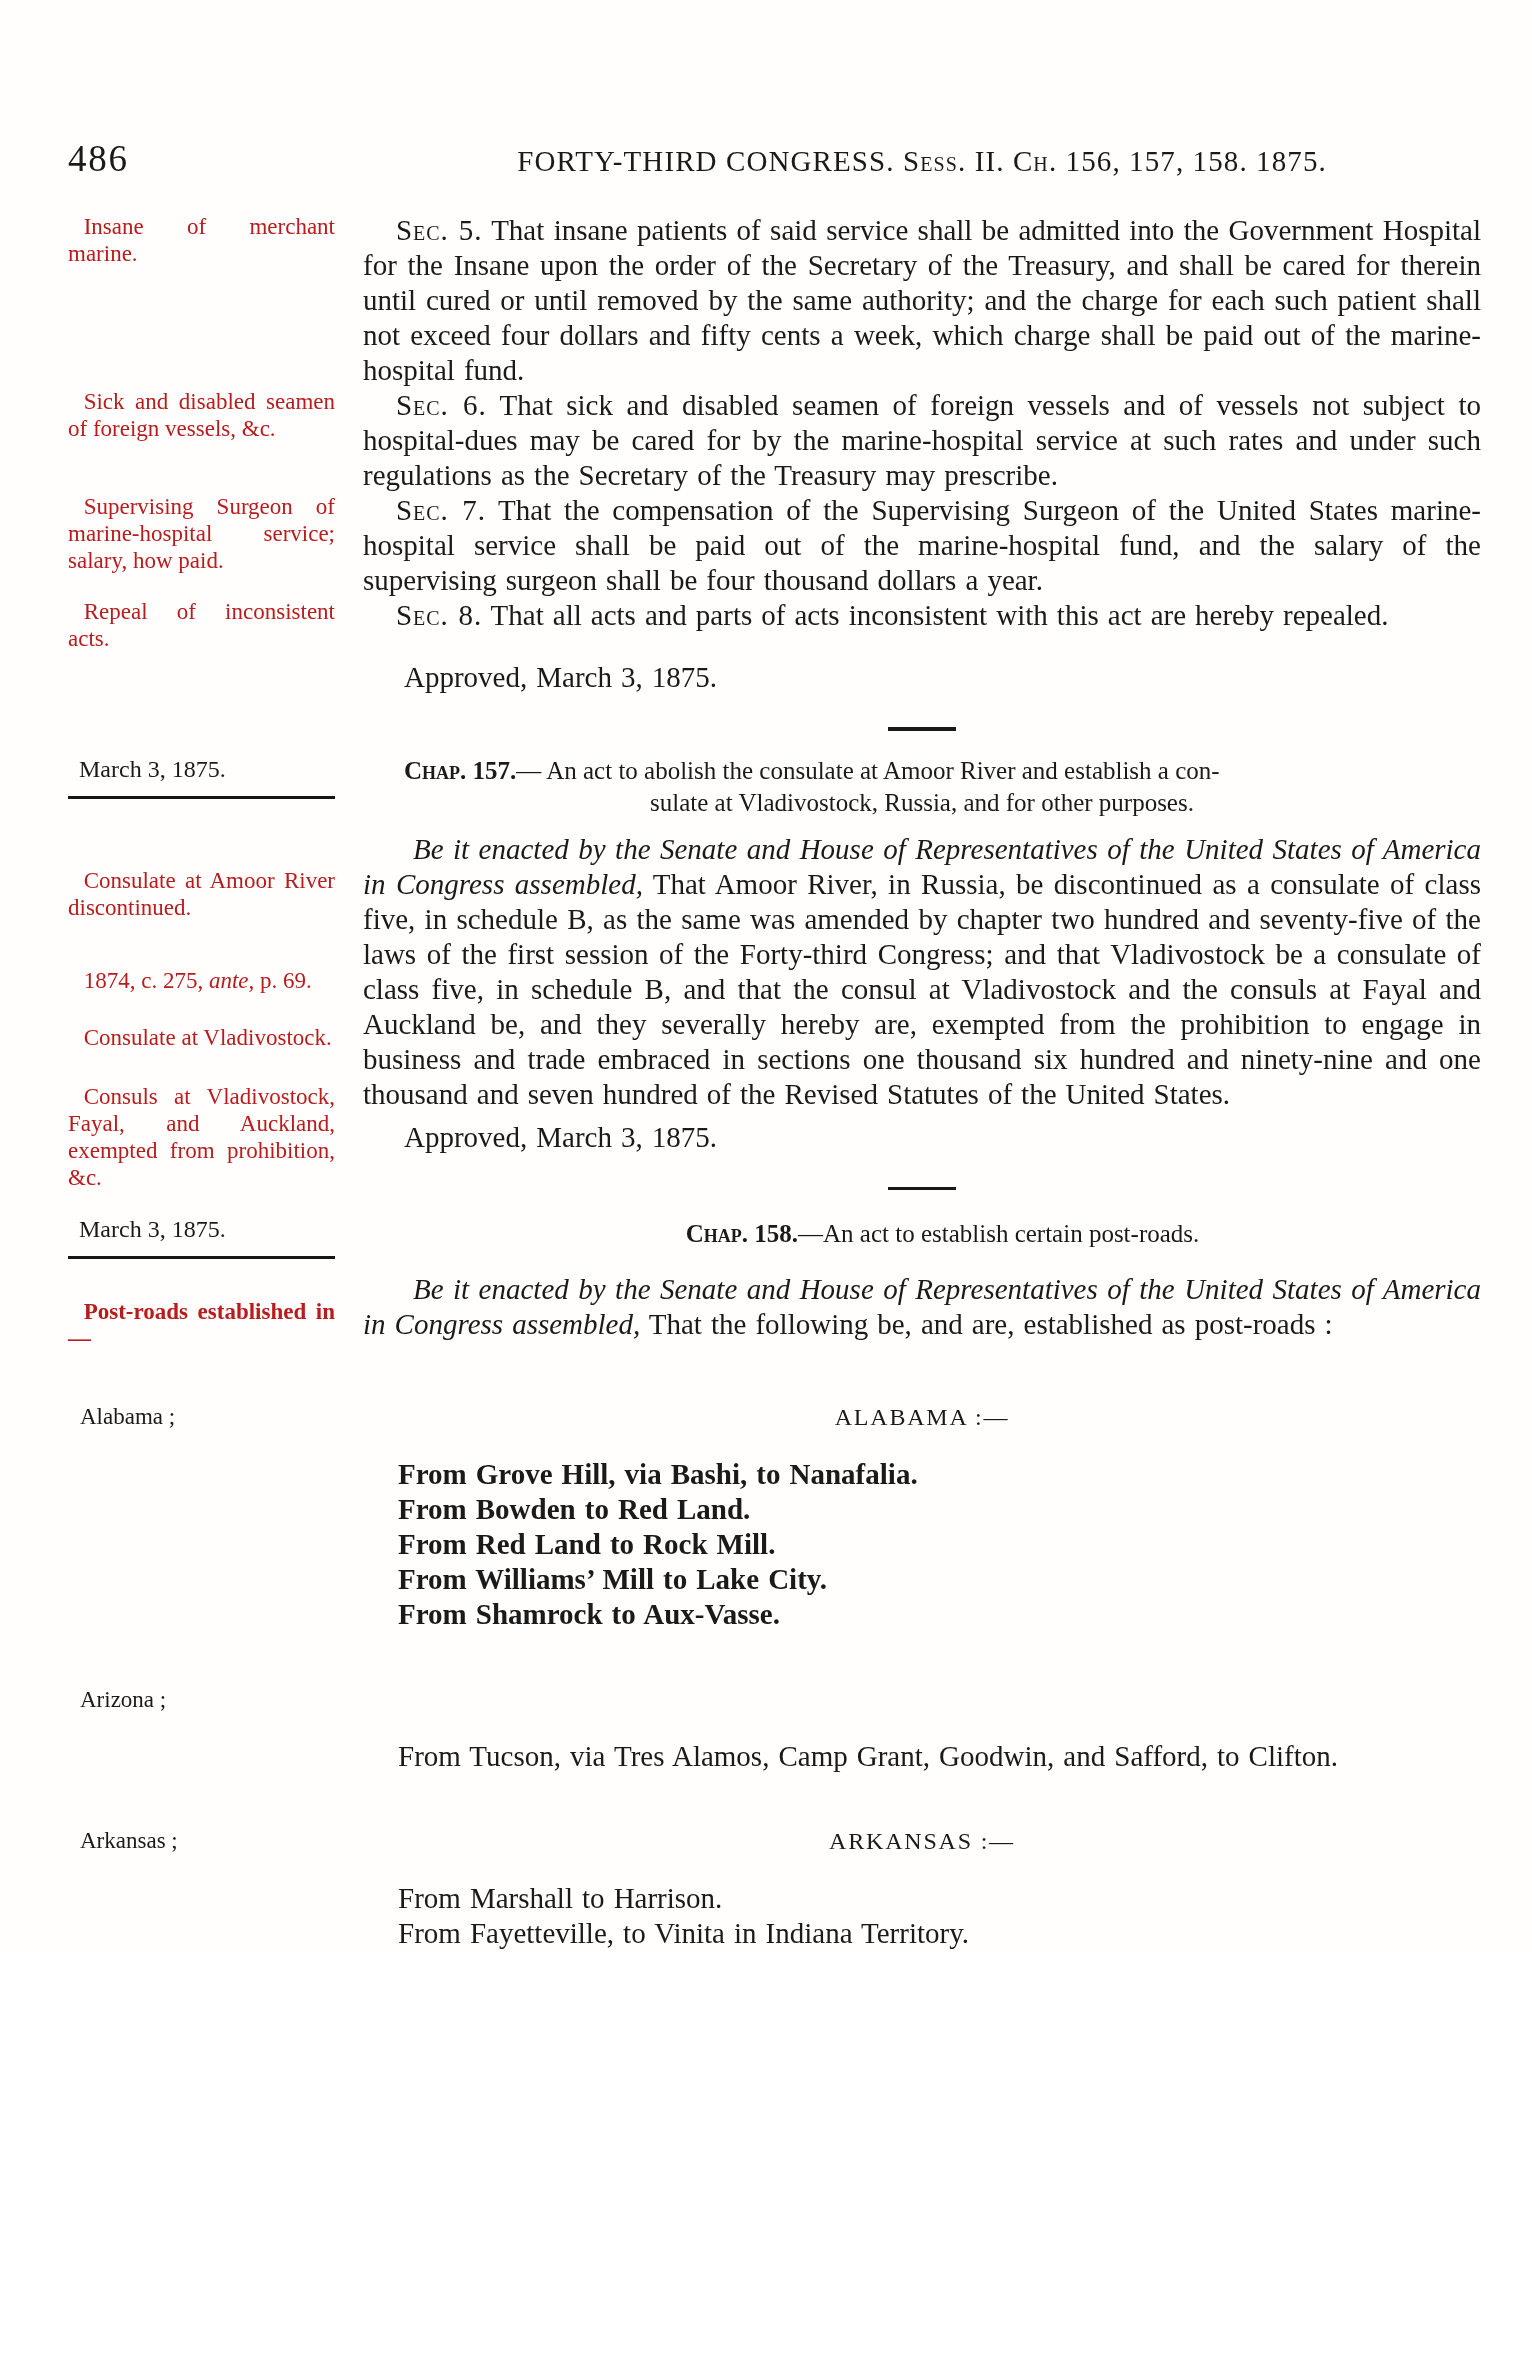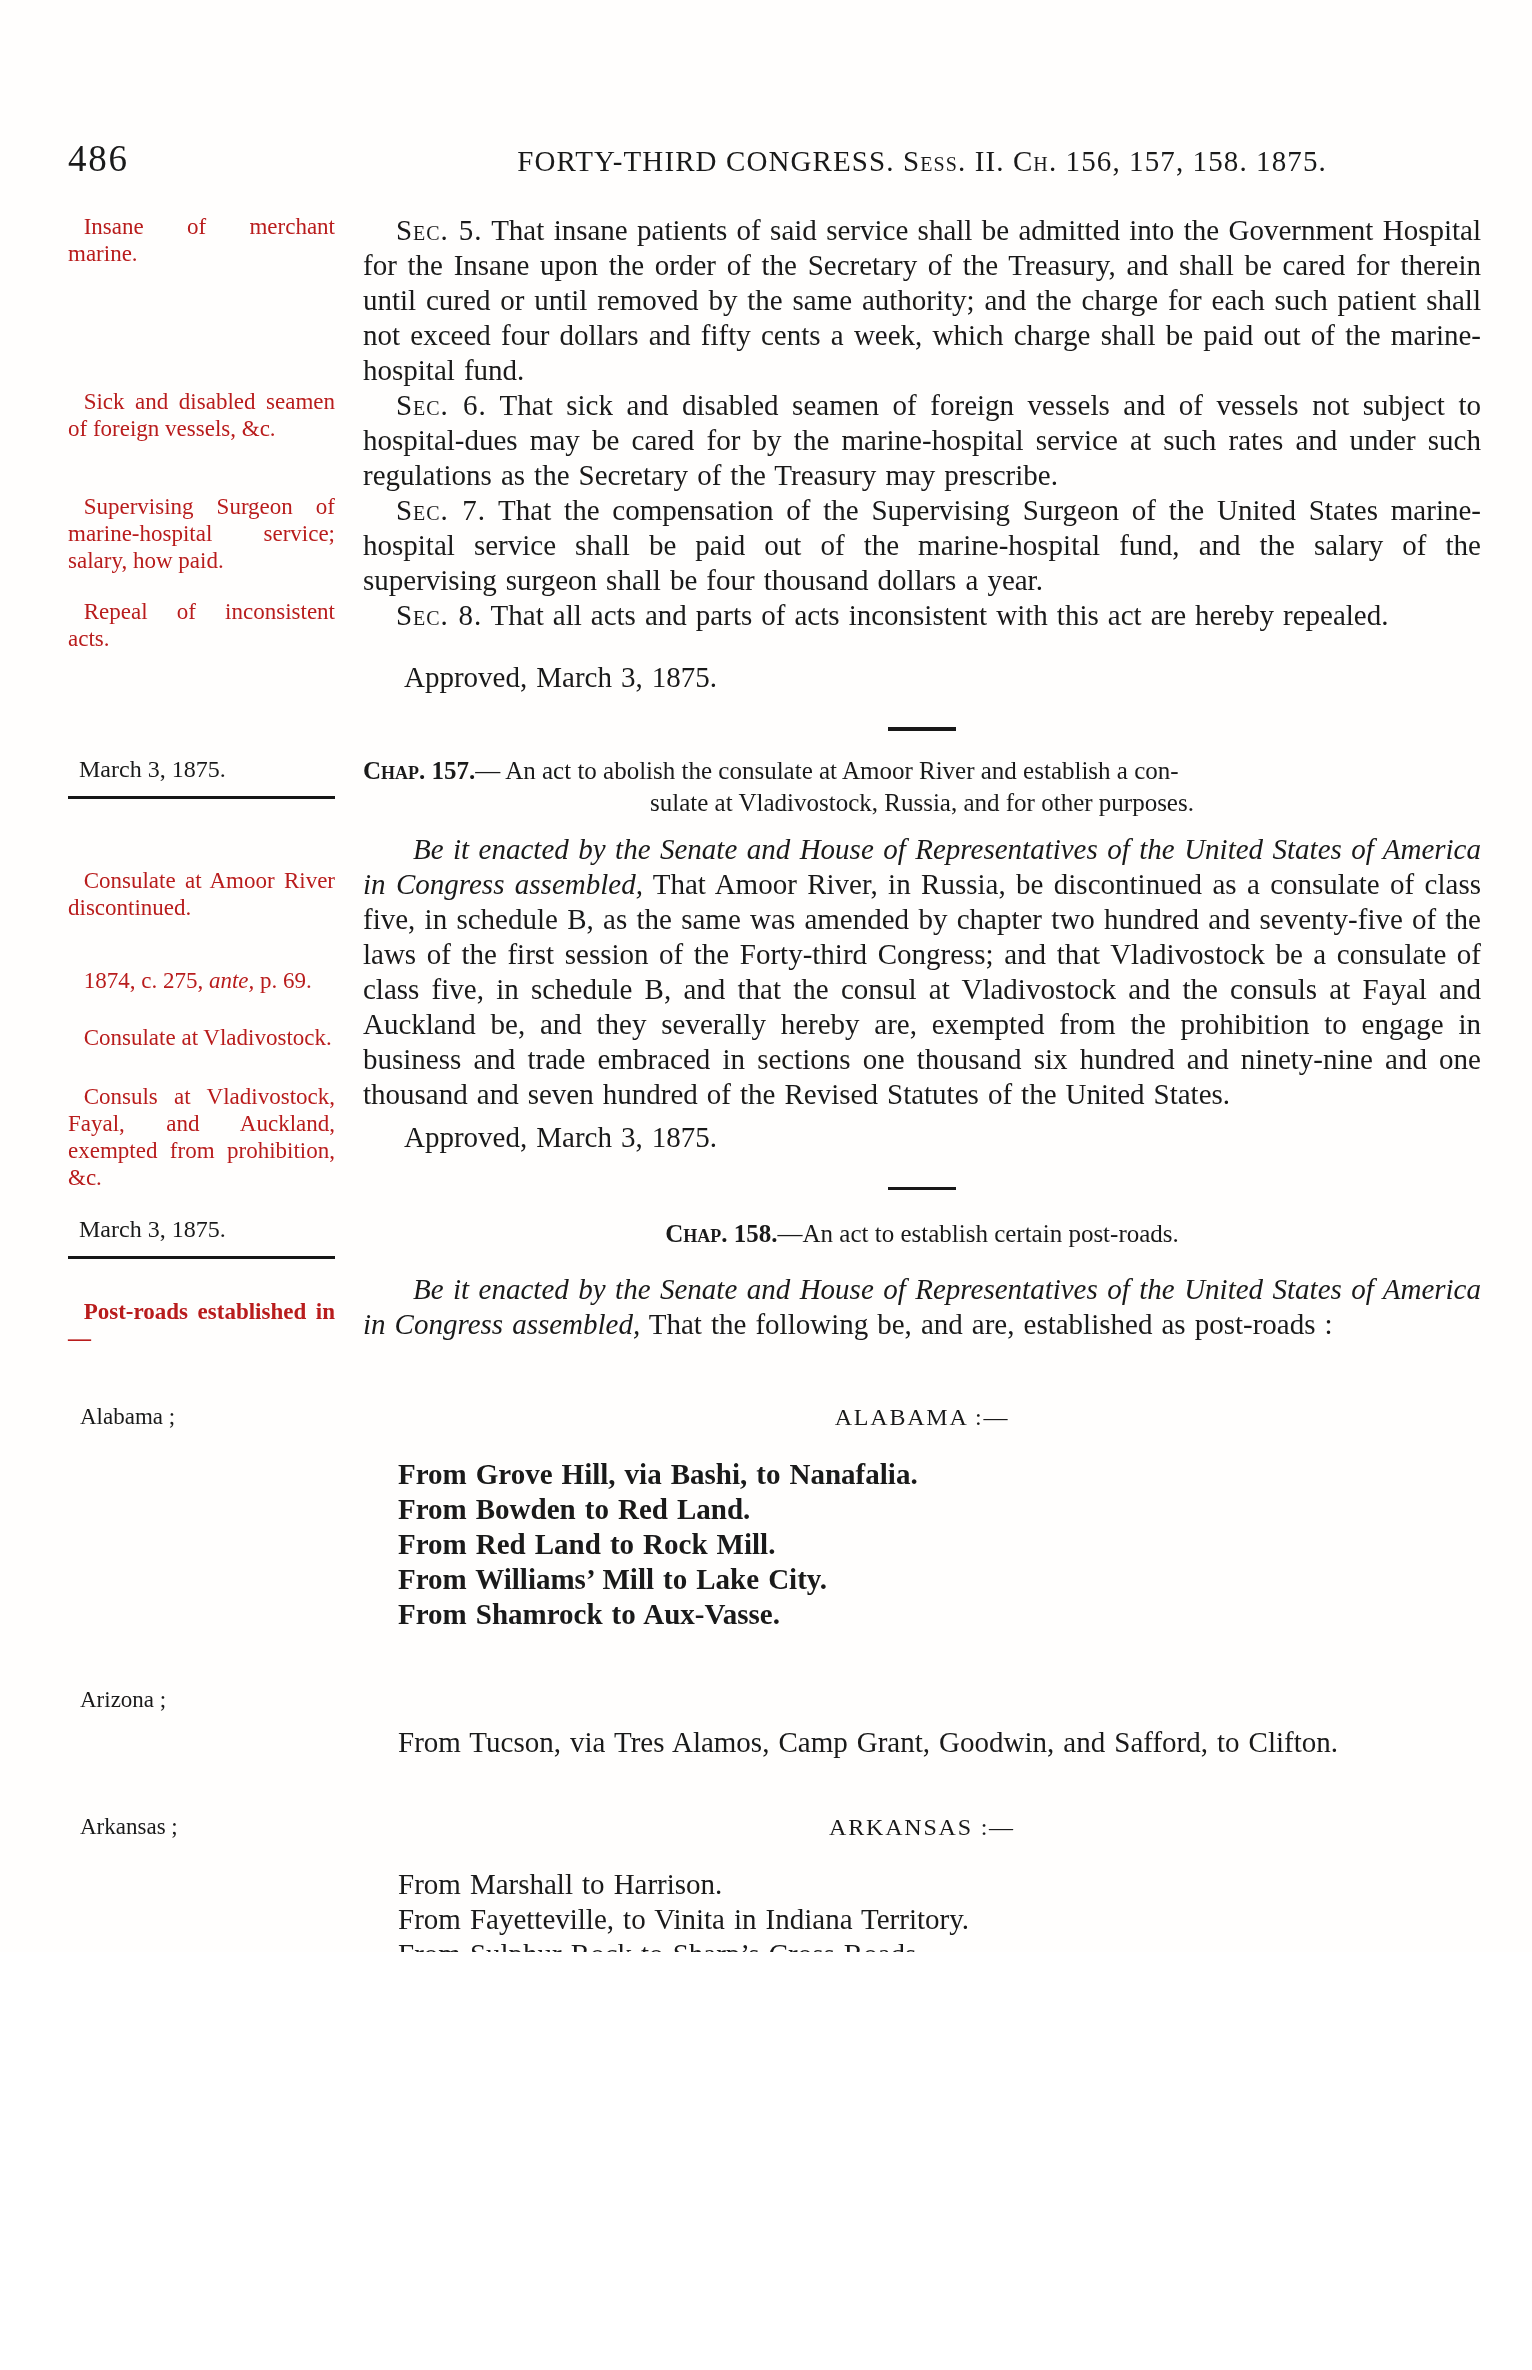--- a/index.html
+++ b/index.html
@@ -11,21 +11,21 @@
     background: #fffefd;
     color: #1a1a1a;
     font-family: "Liberation Serif", serif;
     overflow: hidden;
     padding: 137px 52px 0 68px;
   }
   .hdr { display: grid; grid-template-columns: 295px 1fr; align-items: baseline; margin-bottom: 33px; }
   .pagenum { font-size: 37px; letter-spacing: 1.8px; }
   .hdr-title { text-align: center; font-size: 29px; letter-spacing: 1.1px; white-space: nowrap; }
   .sc { font-variant: small-caps; }
-  .b { font-weight: bold; }
+  .b { font-weight: bold; margin-left: 41px; }
   .it { font-style: italic; }
   .grid { display: grid; grid-template-columns: 295px 1fr; }
   .mcell { padding-right: 28px; position: relative; }
   .bcell { min-width: 0; }
   .mnote {
     font-size: 23px; line-height: 27px; text-align: justify;
     text-indent: 15.7px; color: #b91c1c;
   }
   .mnote.abs { position: absolute; left: 0; right: 28px; }
   .btext { font-size: 29px; line-height: 35px; text-align: justify; word-spacing: 1.8px; }
@@ -175,21 +175,21 @@
       <p class="road">From Williams’ Mill to Lake City.</p>
       <p class="road">From Shamrock to Aux-Vasse.</p>
     </div>
   </div>
 
   <div class="grid" style="margin-top:55px;">
     <div class="mcell">
         <div class="state-label">Arizona ;</div>
       </div>
   </div>
-  <div class="grid" style="margin-top:12px;">
+  <div class="grid" style="margin-top:26px;">
     <div class="mcell"></div>
     <div class="bcell btext roads">
       <p class="road">From Tucson, via Tres Alamos, Camp Grant, Goodwin, and Safford, to Clifton.</p>
     </div>
   </div>
 
   <div class="grid" style="margin-top:54px;">
     <div class="mcell">
         <div class="state-label">Arkansas ;</div>
       </div>

